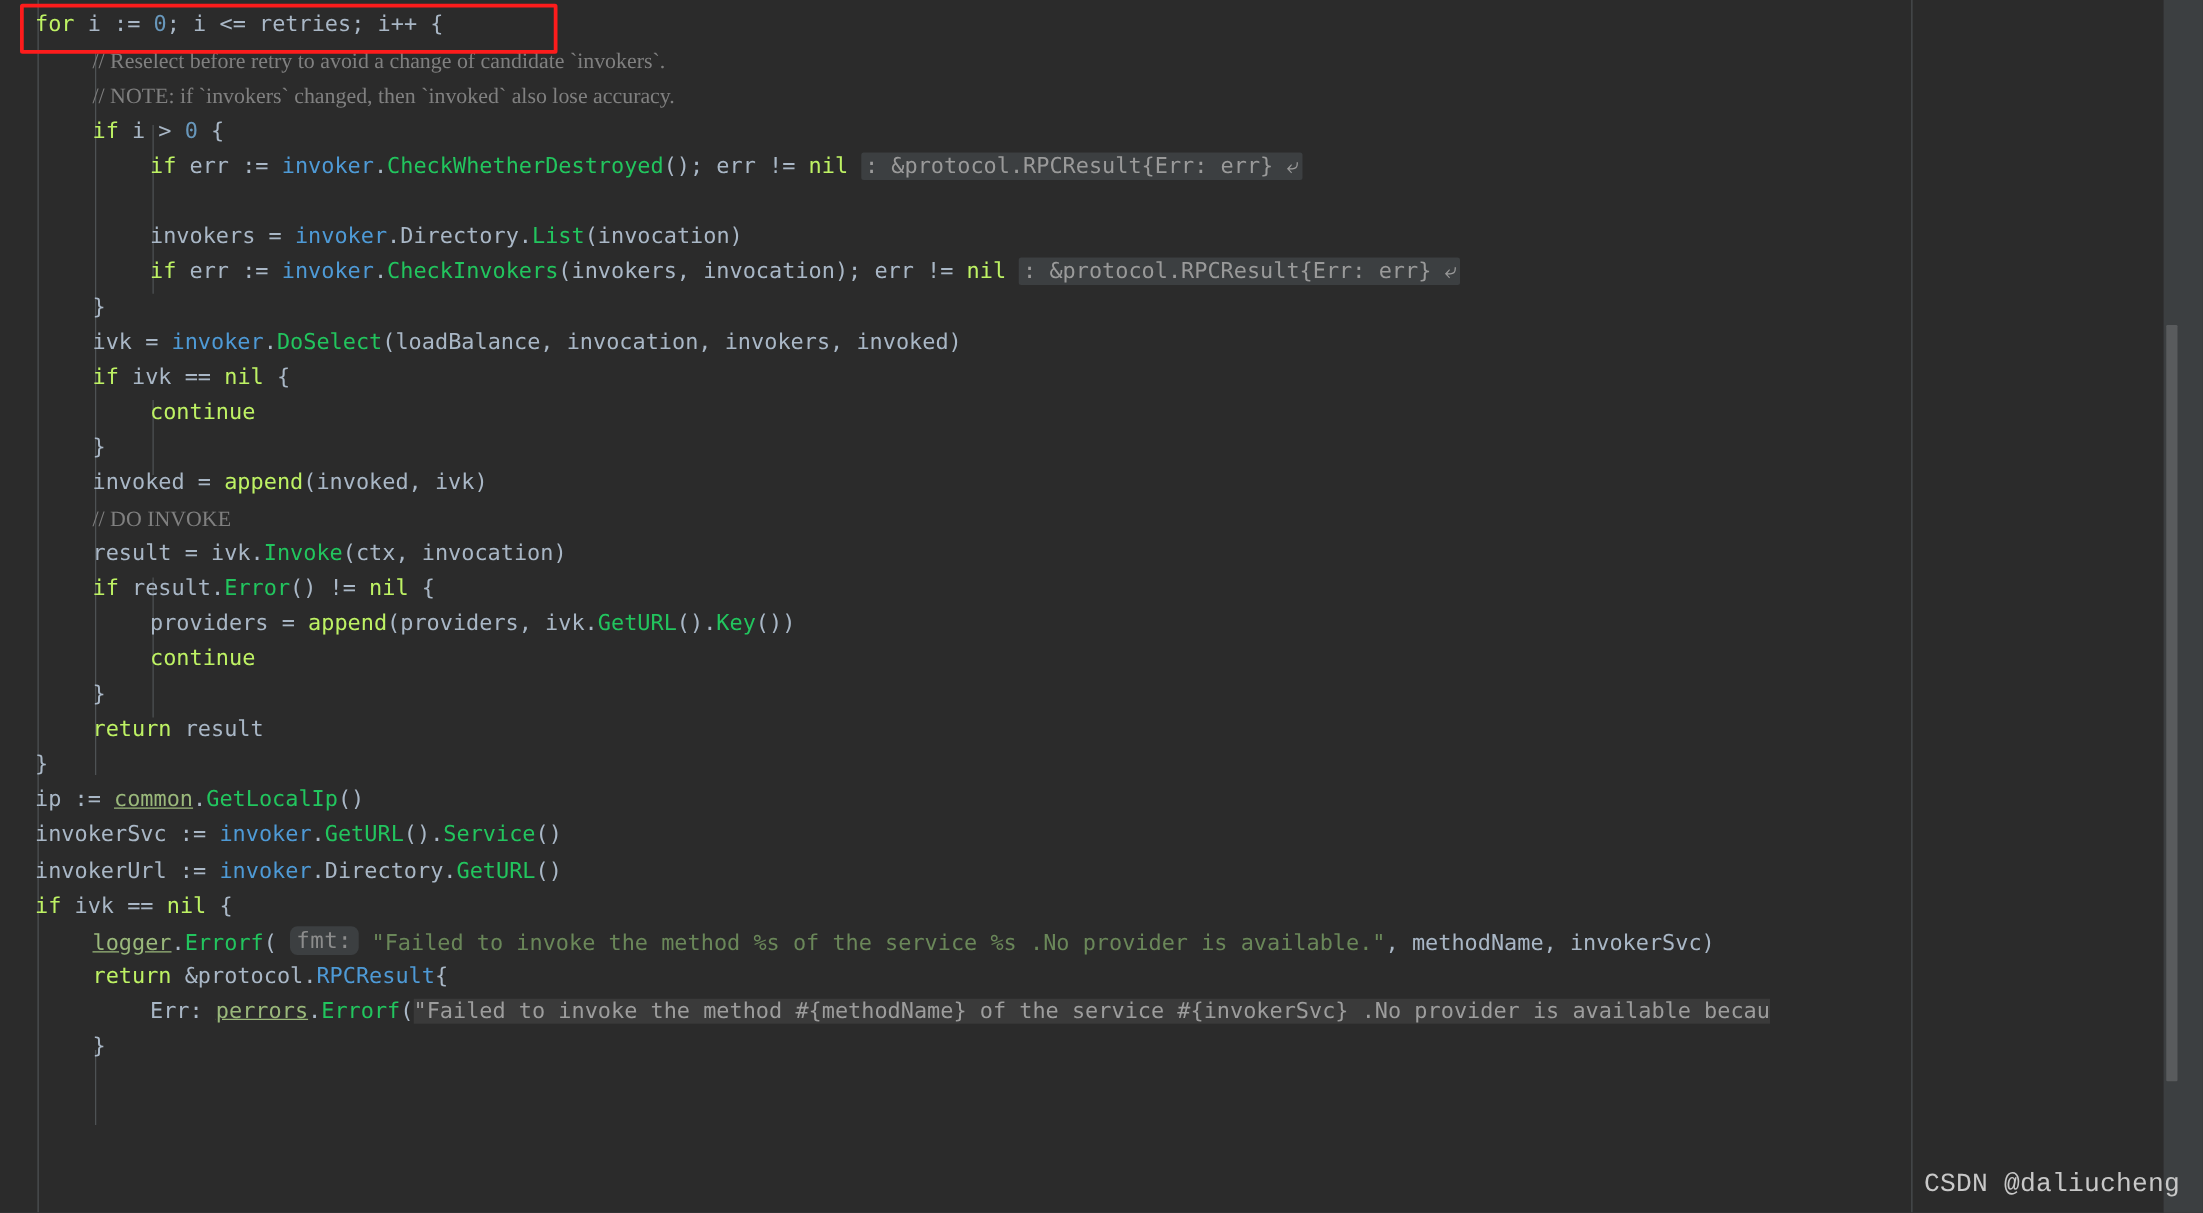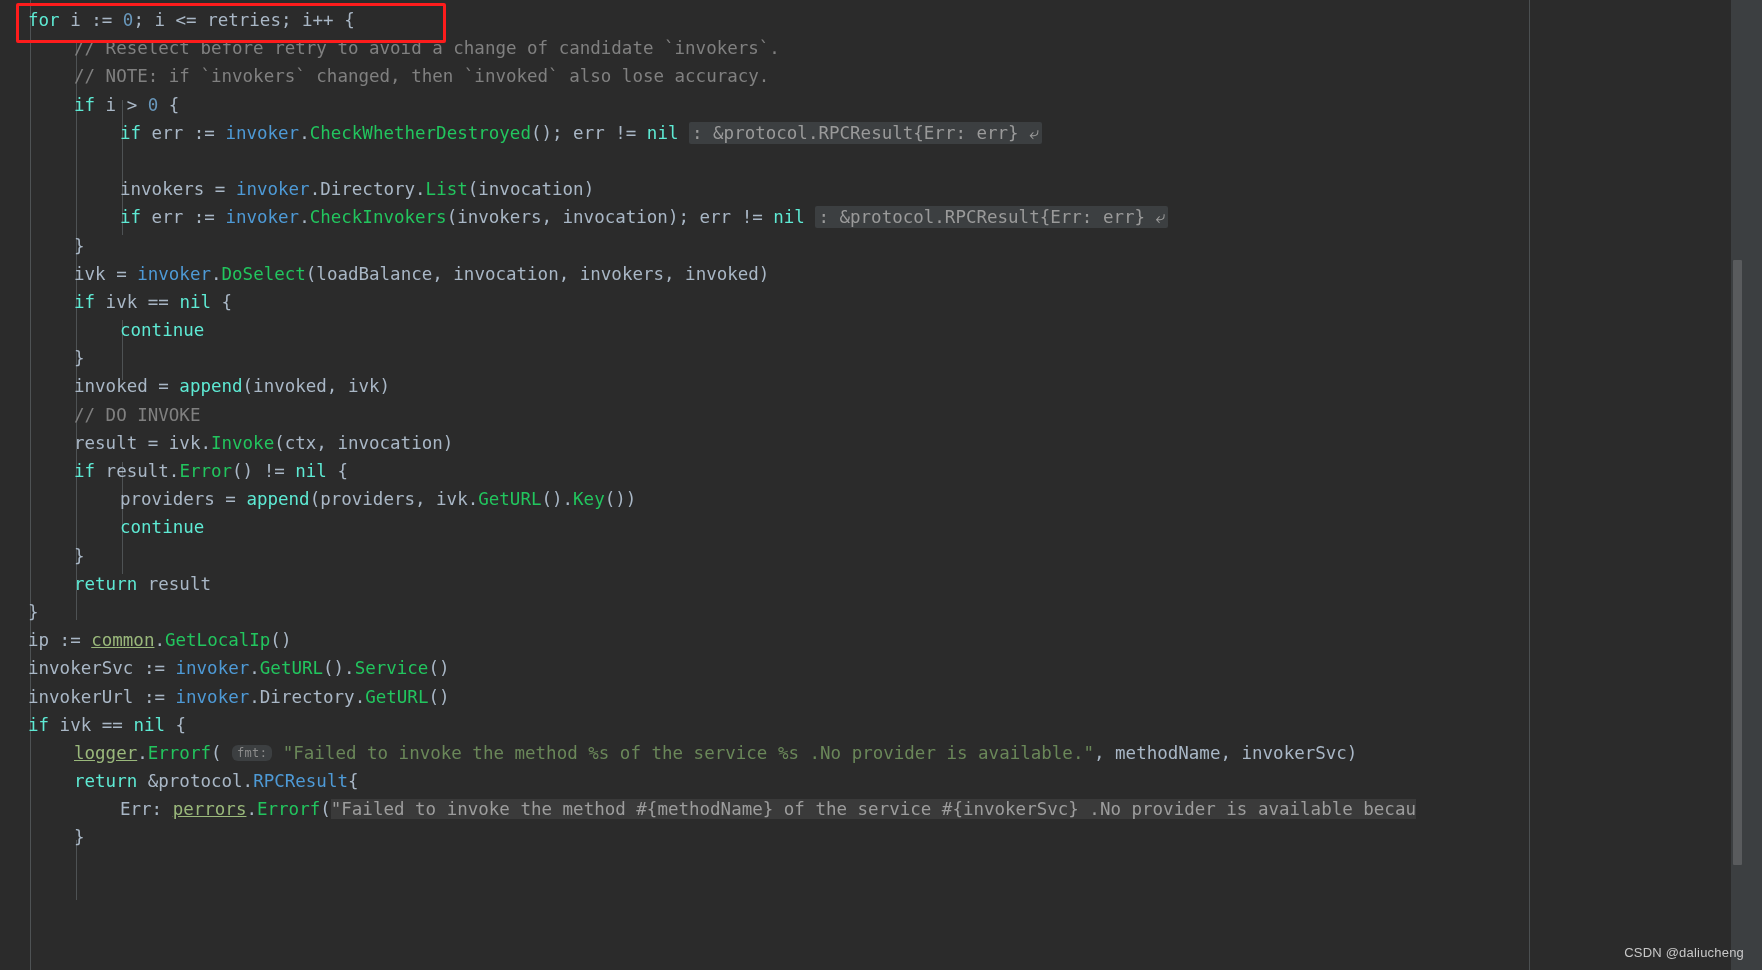--- a/index.html
+++ b/index.html
@@ -60,41 +60,41 @@
     letter-spacing:0px;
   }
   .code-line {
     height:28.2px;
     padding-left:28px;
     position:relative;
     color:#a9b7c6;
   }
 
   
-  .kw    { color:#5eead4;margin-top:33px; }          
+  .kw    { color:#bef264;margin-top:33px; }          
   .num   { color:#6897bb; }          
   .ident { color:#a9b7c6; }
   .recv  { color:#4e9ad6; }          
   .fn    { color:#22c55e; }          
   .pkg   { color:#9ab87b;text-decoration:underline; }          
   .str   { color:#6a8759; }          
-  .cmt   { color:#808080; }          
+  .cmt   { color:#808080;font-family:Liberation Serif, serif; }          
   .punc  { color:#a9b7c6; }
 
   
   .inlay-fold {
     background:#3c3f41;
     color:#9a9a9a;
     padding:1px 3px;
     border-radius:2px;
   }
   .inlay-param {
     background:#3c3f41;
     color:#8c8c8c;
-    font-size:12px;
+    font-size:18px;
     padding:1px 5px;
     border-radius:6px;
     vertical-align:2px;
     letter-spacing:0.3px;
   }
   .search-hl {
     background:#3a3a3a;
     color:#9d9d9d;
   }
 
@@ -105,22 +105,22 @@
     width:430px; height:40px;
     border:3px solid #fd1c1c;
     border-radius:2px;
     pointer-events:none;
   }
 
   
   #watermark {
     position:absolute;
     right:18px; bottom:10px;
-    font-family:Liberation Sans, sans-serif;
-    font-size:13px;
+    font-family:Liberation Mono, monospace;
+    font-size:21px;
     color:#c8c8c8;
     letter-spacing:0.2px;
   }
 </style>
 </head>
 <body>
 
 <div id="editor-root">
 
   <div id="code-canvas">

